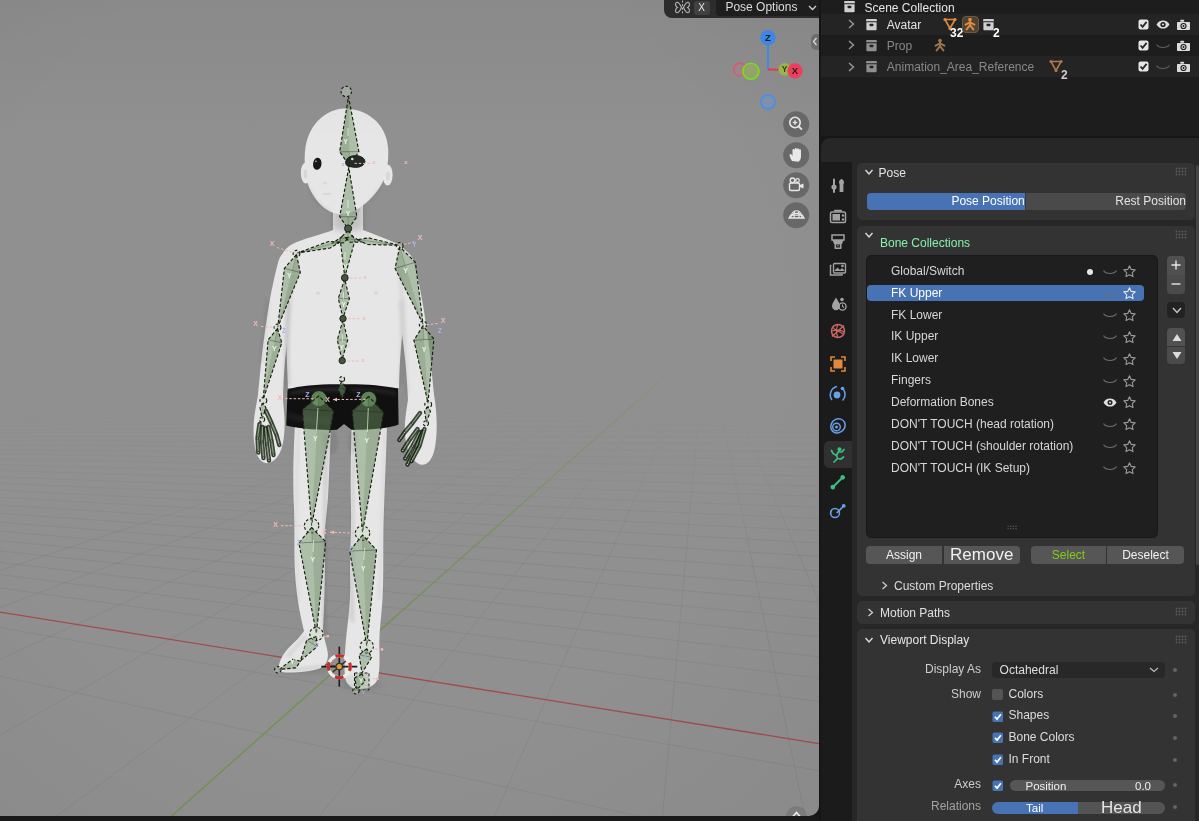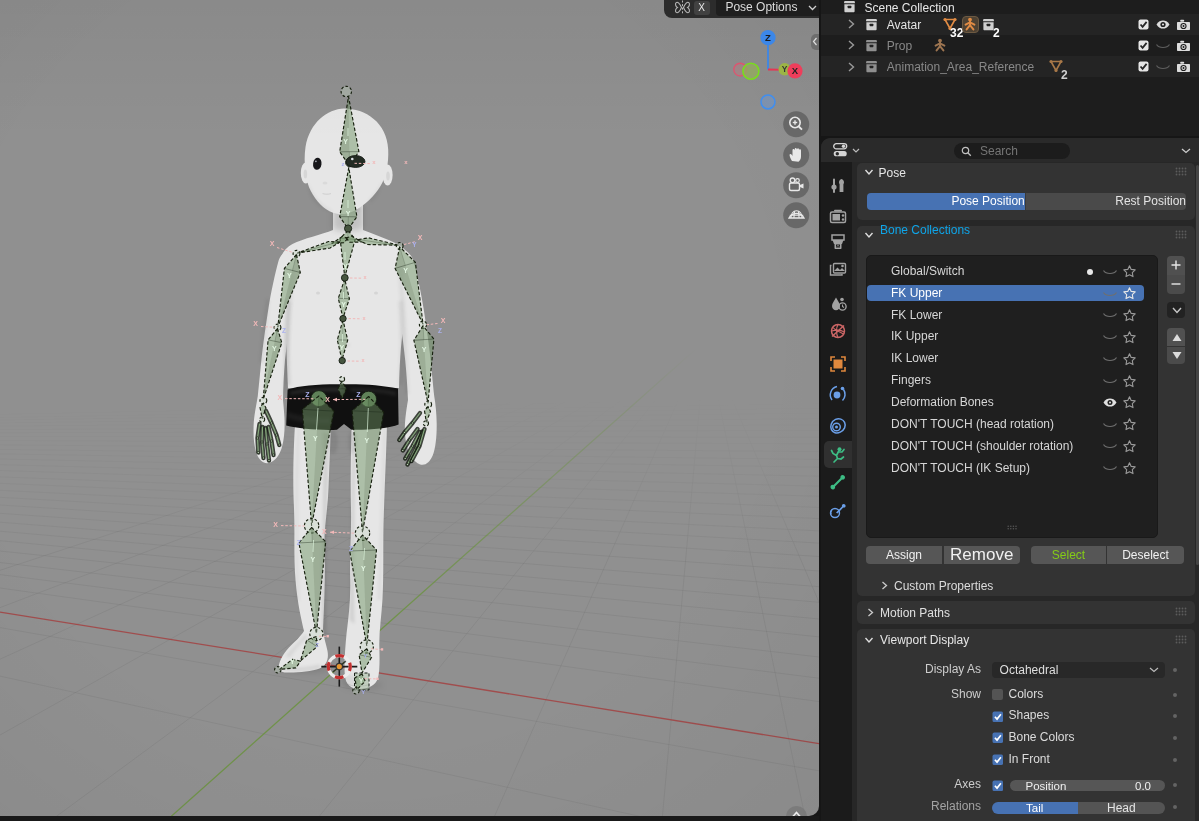--- a/index.html
+++ b/index.html
@@ -520,41 +520,20 @@
       <svg style="position:absolute;left:356.0px;top:61.0px" width="13" height="11" viewBox="0 0 13 11">
 <path d="M1,3 L12,3 C12.6,3 13,3.4 13,4 L13,10 C13,10.6 12.6,11 12,11 L1,11 C0.4,11 0,10.6 0,10 L0,4 C0,3.4 0.4,3 1,3 Z" fill="#dcdcdc"></path>
 <rect x="3.2" y="0.8" width="4" height="2" rx="0.8" fill="#dcdcdc"></rect>
 <circle cx="6.5" cy="7" r="3.1" fill="#1d1d1d"></circle>
         <circle cx="6.5" cy="7" r="2" fill="#dcdcdc"></circle>
         <circle cx="6.5" cy="7" r="1" fill="#1d1d1d"></circle>
       </svg>
 </div>
 
 <div style="position:absolute;left:821px;top:138px;width:378px;height:683px;background:#272727;border-radius:9px 0 0 0;overflow:hidden">
-<div style="position:absolute;left:0;top:0;width:378px;height:24px;background:#2a2a2a;border-radius:9px 0 0 0">
-<svg style="position:absolute;left:12px;top:5px" width="17" height="14" viewBox="0 0 17 14">
-<rect x="0.7" y="0.7" width="13" height="5.2" rx="2.6" fill="none" stroke="#d5d5d5" stroke-width="1.3"></rect>
-<circle cx="10.5" cy="3.3" r="1.7" fill="#d5d5d5"></circle>
-<rect x="0.7" y="8.1" width="13" height="5.2" rx="2.6" fill="#d5d5d5"></rect>
-<circle cx="4.3" cy="10.7" r="1.7" fill="#2a2a2a"></circle>
-        </svg>
-<svg style="position:absolute;left:31px;top:10px" width="8" height="5" viewBox="0 0 8 5">
-          <path d="M1,1 L4,4 L7,1" stroke="#bbb" stroke-width="1.2" fill="none"></path>
-        </svg>
-<div style="position:absolute;left:133px;top:4.5px;width:116px;height:16px;background:#1c1c1c;border-radius:8px">
-<svg style="position:absolute;left:7px;top:3px" width="11" height="11" viewBox="0 0 11 11">
-            <circle cx="4.5" cy="4.5" r="3.2" fill="none" stroke="#c0c0c0" stroke-width="1.2"></circle>
-            <line x1="7" y1="7" x2="9.8" y2="9.8" stroke="#c0c0c0" stroke-width="1.3"></line>
-          </svg>
-<span style="position:absolute;left:26px;top:1.5px;color:#757575;font-size:12px">Search</span>
-        </div>
-<svg style="position:absolute;left:360px;top:10px" width="10" height="6" viewBox="0 0 10 6">
-          <path d="M1,1 L5,4.5 L9,1" stroke="#ccc" stroke-width="1.3" fill="none"></path>
-        </svg>
-</div>
       <div style="position:absolute;left:0;top:24px;width:31px;height:659px;background:#1b1b1b"></div>
       <div style="position:absolute;left:3px;top:303px;width:28px;height:27px;background:#303030;border-radius:5px 0 0 5px"></div>
       <svg style="position:absolute;left:6.5px;top:38px" width="20" height="20" viewBox="0 0 20 20">
         <path d="M6,3.5 L6,9 M6,12.5 L6,16" stroke="#a2a2a2" stroke-width="2" stroke-linecap="round"></path>
         <circle cx="6" cy="11" r="2.6" fill="#a2a2a2"></circle>
         <path d="M13.5,3 C12,3.4 11,4.8 11,6.3 C11,7 11.2,7.6 11.6,8.2 L11.6,16 L15.4,16 L15.4,8.2 C15.8,7.6 16,7 16,6.3 C16,4.8 15,3.4 13.5,3 Z M12.7,3.6 L12.7,6.5 L14.3,6.5 L14.3,3.6" fill="#a2a2a2"></path>
       </svg>
       <svg style="position:absolute;left:6.5px;top:69px" width="20" height="20" viewBox="0 0 20 20">
         <rect x="2.5" y="5" width="15" height="10.5" rx="1.5" fill="none" stroke="#a2a2a2" stroke-width="1.5"></rect>
         <rect x="4.5" y="7" width="7.5" height="6.5" fill="#a2a2a2"></rect>
@@ -633,21 +612,21 @@
         <circle cx="1.5" cy="7.5" r="0.9" fill="#5c5c5c"></circle>
         <circle cx="4.5" cy="7.5" r="0.9" fill="#5c5c5c"></circle>
         <circle cx="7.5" cy="7.5" r="0.9" fill="#5c5c5c"></circle>
         <circle cx="10.5" cy="7.5" r="0.9" fill="#5c5c5c"></circle>
       </svg>
       <div style="position:absolute;left:46px;top:55px;width:157.8px;height:17px;background:#4772b3;border-radius:4px 0 0 4px;color:#fff;font-size:12px;text-align:right;line-height:17px">Pose Position</div>
       <div style="position:absolute;left:203.79999999999995px;top:55px;width:161.2px;height:17px;background:#4a4a4a;border-radius:0 4px 4px 0;color:#e3e3e3;font-size:12px;text-align:right;line-height:17px;border-left:1px solid #3a3a3a;box-sizing:border-box">Rest Position</div>
       <svg style="position:absolute;left:43px;top:92px" width="10" height="10" viewBox="0 0 10 10">
         <path d="M1.5,3 L5,7 L8.5,3" stroke="#ddd" stroke-width="1.4" fill="none"></path>
       </svg>
-      <div class="t" style="left:59px;top:85px;color:#0ea5e9">Bone Collections</div>
+      <div class="t" style="left:59px;top:98px;color:#86efac">Bone Collections</div>
       <svg style="position:absolute;left:354px;top:92px" width="12" height="9" viewBox="0 0 12 9">
         <circle cx="1.5" cy="1.5" r="0.9" fill="#5c5c5c"></circle>
         <circle cx="4.5" cy="1.5" r="0.9" fill="#5c5c5c"></circle>
         <circle cx="7.5" cy="1.5" r="0.9" fill="#5c5c5c"></circle>
         <circle cx="10.5" cy="1.5" r="0.9" fill="#5c5c5c"></circle>
         <circle cx="1.5" cy="4.5" r="0.9" fill="#5c5c5c"></circle>
         <circle cx="4.5" cy="4.5" r="0.9" fill="#5c5c5c"></circle>
         <circle cx="7.5" cy="4.5" r="0.9" fill="#5c5c5c"></circle>
         <circle cx="10.5" cy="4.5" r="0.9" fill="#5c5c5c"></circle>
         <circle cx="1.5" cy="7.5" r="0.9" fill="#5c5c5c"></circle>
@@ -837,16 +816,16 @@
         <rect x="0.5" y="0.5" width="11" height="11" rx="2" fill="#4772b3"></rect>
         <path d="M3,6 L5.2,8.4 L9.2,3.4" stroke="#fff" stroke-width="1.7" fill="none"></path>
       </svg>
       <div style="position:absolute;left:188.5px;top:641.5px;width:155.5px;height:11.8px;background:#565656;border-radius:6px;color:#eee;font-size:11.5px;line-height:12px">
         <span style="position:absolute;left:16px">Position</span>
         <span style="position:absolute;right:14px">0.0</span>
       </div>
       <div style="position:absolute;left:352.4000000000001px;top:645.3px;width:4px;height:4px;border-radius:2px;background:#646464"></div>
       <div class="t" style="left:31px;top:661.4px;width:129px;text-align:right;color:#a3a3a3">Relations</div>
       <div style="position:absolute;left:170.60000000000002px;top:663.5px;width:86.1px;height:12px;background:#4772b3;border-radius:6px 0 0 6px;color:#fff;font-size:11.5px;text-align:center;line-height:12px">Tail</div>
-      <div style="position:absolute;left:256.70000000000005px;top:663.5px;width:87.3px;height:12px;background:#545454;border-radius:0 6px 6px 0;color:#e4e4e4;font-size:12px;text-align:center;line-height:12px">Head</div>
+      <div style="position:absolute;left:256.70000000000005px;top:663.5px;width:87.3px;height:12px;background:#545454;border-radius:0 6px 6px 0;color:#e4e4e4;font-size:17px;text-align:center;line-height:12px">Head</div>
       <div style="position:absolute;left:352.4000000000001px;top:667.4px;width:4px;height:4px;border-radius:2px;background:#646464"></div>
       <div style="position:absolute;left:375px;top:27px;width:3px;height:400px;background:#454545;border-radius:1.5px"></div>
 </div>
 </div>
 </body></html>

